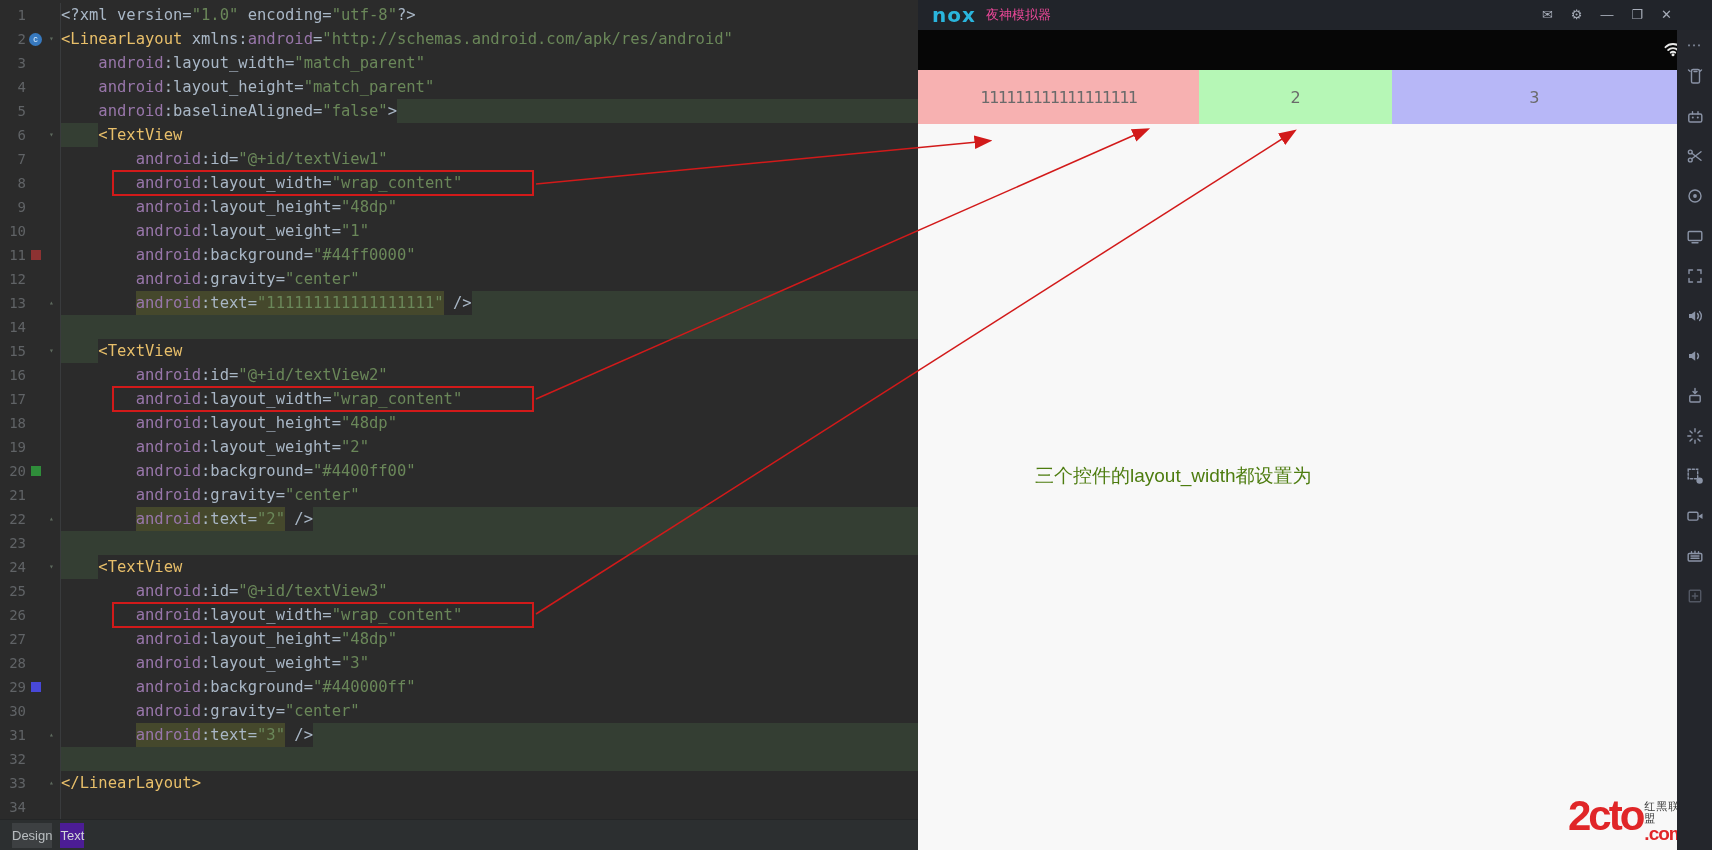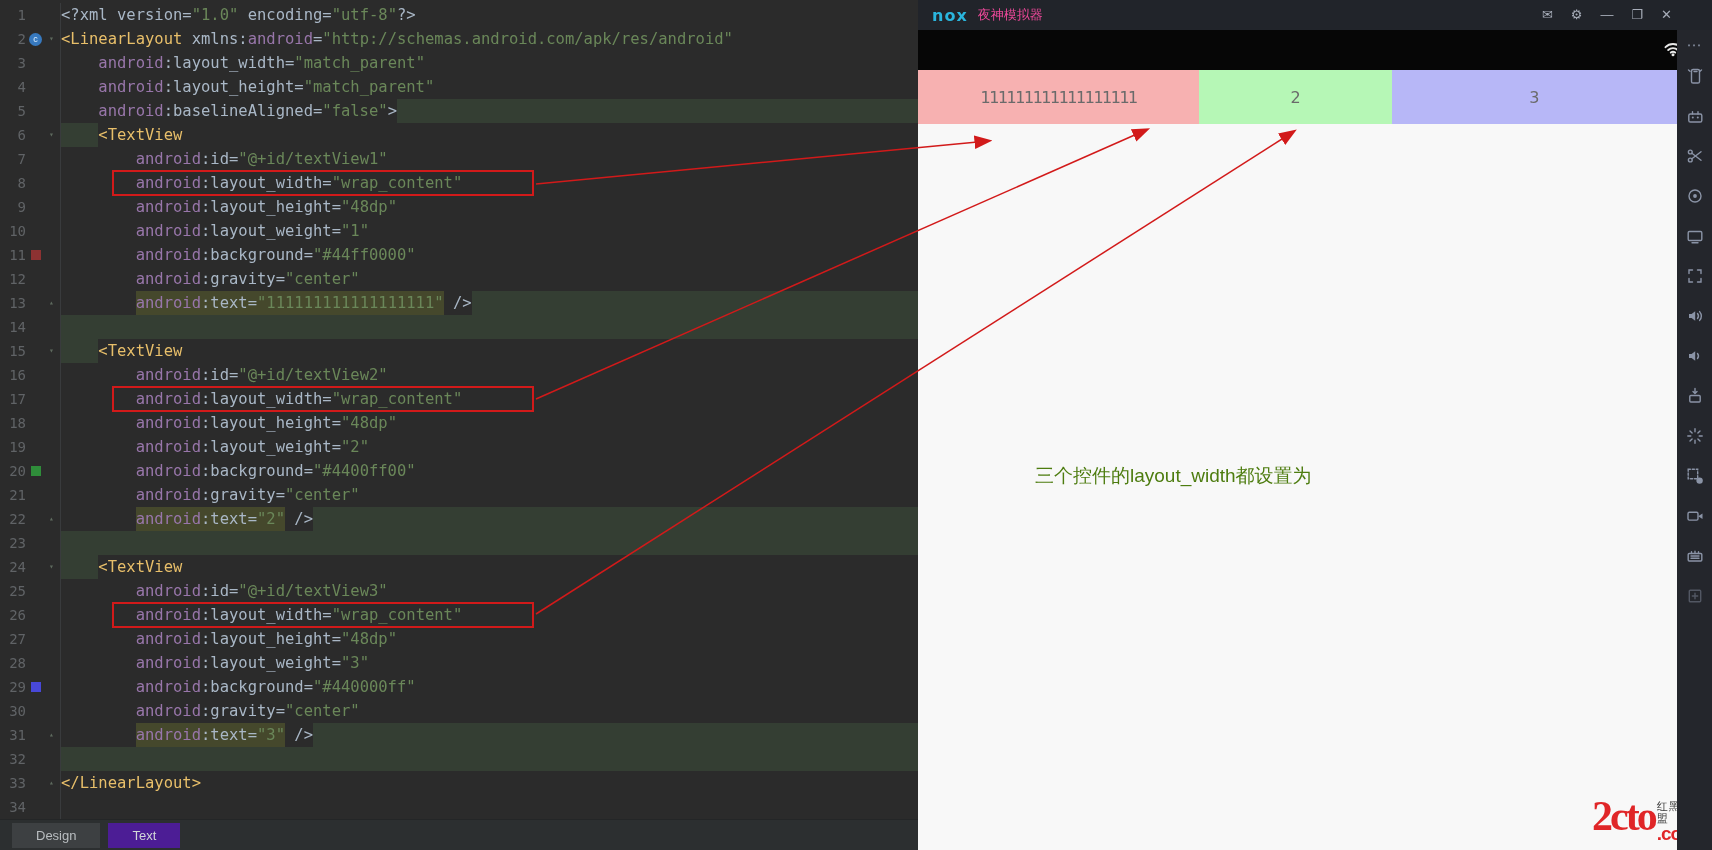--- a/index.html
+++ b/index.html
@@ -25,50 +25,50 @@
   .hla{background:#45482c;}
   .hlind{background:#343e33;}
   .hlfull{background:#343e33;}
   .fillhl{flex:1;background:#343e33;}
   .redbox{position:absolute;left:112px;width:422px;height:26px;
           border:2px solid #d21a1a;box-sizing:border-box;pointer-events:none;}
 
   
   .tabbar{position:absolute;left:0;bottom:0;width:918px;height:30px;background:#2c2f30;
           border-top:1px solid #242627;display:flex;align-items:flex-start;}
-  .tab{margin-top:3px;height:25px;line-height:25px;padding:0 24px;font-size:13px;
+  .tab{margin-top:3px;height:25px;line-height:25px;padding:0 0;font-size:13px;
        color:#b9bdc0;background:#3d4042;margin-left:12px;cursor:default;}
   .tab.sel{background:#4c1d95;margin-left:8px;color:#d2d6d8;}
 
   
   .emu{position:absolute;left:918px;top:0;width:794px;height:850px;background:#f8f8f8;}
   .titlebar{position:absolute;left:0;top:0;width:794px;height:30px;background:#21242a;
             display:flex;align-items:center;}
-  .logo{color:#2ab5dd;font-weight:bold;font-size:16px;letter-spacing:1px;margin-left:14px;
+  .logo{color:#2ab5dd;font-weight:bold;font-size:20px;letter-spacing:1px;margin-left:14px;
         font-family:"DejaVu Sans","Liberation Sans",sans-serif;}
   .apptitle{color:#ec4899;font-size:13px;margin-left:10px;}
   .winicons{position:absolute;right:40px;top:0;height:30px;display:flex;align-items:center;gap:18px;}
   .winicons span{color:#a7adb9;font-size:13px;line-height:30px;cursor:default;}
 
   .statusbar{position:absolute;left:0;top:30px;width:868px;height:40px;background:#060606;
              display:flex;align-items:center;justify-content:flex-end;gap:5px;padding-right:10px;
              box-sizing:border-box;}
   .sb-time{color:#e8e8e8;font-size:18px;margin-left:4px;}
 
   .appscreen{position:absolute;left:0;top:70px;width:759px;height:780px;background:#f8f8f8;overflow:hidden;}
   .blocks{display:flex;width:100%;height:63px;}
   .blk{display:flex;align-items:center;justify-content:center;height:54px;
        color:#6a6a6a;font-size:16px;font-family:"DejaVu Sans","Liberation Sans",sans-serif;}
   .blk.b1{letter-spacing:-1.5px;}
 
   .annotation{position:absolute;left:117px;top:392px;color:#4d7c0f;font-size:19px;line-height:27px;}
 
   .watermark{position:absolute;left:650px;top:726px;display:flex;align-items:flex-start;}
   .wm-big{color:#e02628;font-size:42px;font-weight:bold;letter-spacing:-3px;line-height:40px;
-          font-family:Liberation Serif, serif;margin-left:24px;}
+          font-family:Liberation Sans, sans-serif;}
   .wm-col{display:inline-flex;flex-direction:column;margin-left:2px;margin-top:4px;}
   .wm-tiny{color:#3a3a3a;font-size:11px;line-height:12px;letter-spacing:1px;}
   .wm-com{color:#e02628;font-size:19px;font-weight:bold;line-height:20px;letter-spacing:-1px;}
 
   .sidebar{position:absolute;left:759px;top:30px;width:35px;height:820px;background:#24262c;
            display:flex;flex-direction:column;align-items:center;}
   .side-more{height:20px;margin-top:6px;color:#8a93a6;font-size:15px;letter-spacing:1px;cursor:default;}
   .side-ic{height:40px;display:flex;align-items:center;justify-content:center;cursor:default;}
   .side-ic svg{display:block;}
   .side-ic.dim{opacity:.45;}

